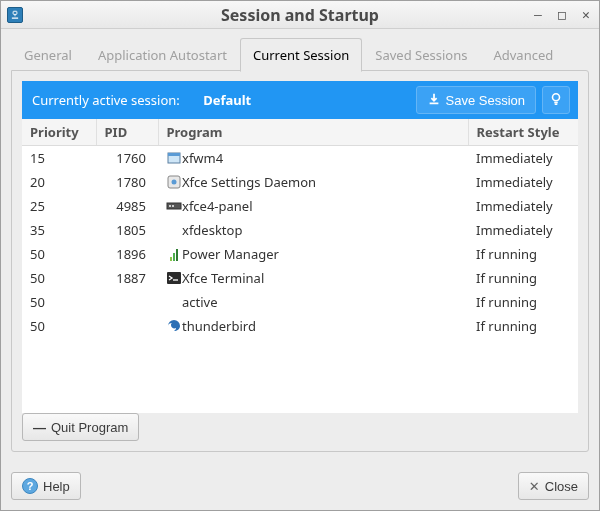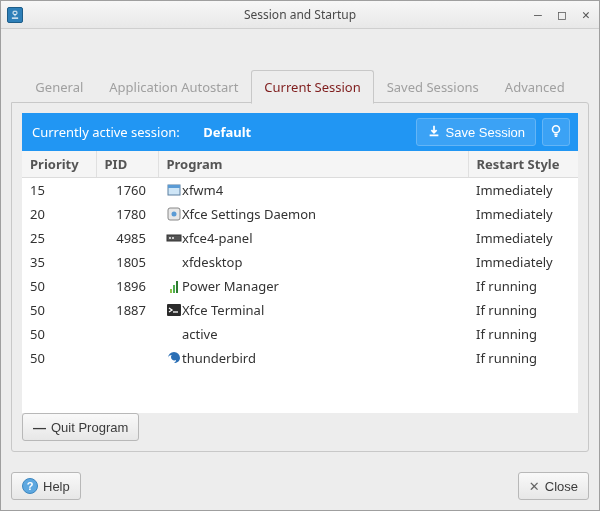--- a/index.html
+++ b/index.html
@@ -35,22 +35,22 @@
     background: #2e7fb8;
     border: 1px solid #1d5d89;
     border-radius: 2px;
     display: flex; align-items: center; justify-content: center;
     color: #fff; font-size: 10px;
   }
   .titlebar-title {
     position: absolute;
     left: 0; right: 0;
     text-align: center;
-    font-weight: normal;
-    font-size: 12px;
+    font-weight: bold;
+    font-size: 16px;
     color: #4a4a4a;
     pointer-events: none;
   }
   .titlebar-buttons {
     margin-left: auto;
     display: flex;
     gap: 10px;
     font-family: monospace;
     font-size: 13px;
     color: #555;
@@ -63,40 +63,38 @@
     flex-direction: column;
     padding: 8px 10px 10px 10px;
   }
 
   .tabs {
     display: flex;
     align-items: flex-end;
     position: relative;
     z-index: 2;
     margin-bottom: -1px;
-    justify-content: center;
   }
   .tab {
     padding: 7px 12px;
     color: #a0a0a0;
     border: 1px solid transparent;
     border-bottom: none;
     border-radius: 3px 3px 0 0;
     cursor: pointer;
     font-size: 13px;
     background: transparent;
   }
   .tab.active {
-    color: #7f1d1d;
+    color: #000000;
     background: #ededed;
     border-color: #c8c8c8;
     border-bottom: 1px solid #ededed;
     position: relative;
     top: 1px;
-    margin-top: 32px;
   }
 
   .tabpanel {
     flex: 1;
     border: 1px solid #c8c8c8;
     border-radius: 0 3px 3px 3px;
     padding: 10px;
     display: flex;
     flex-direction: column;
   }

